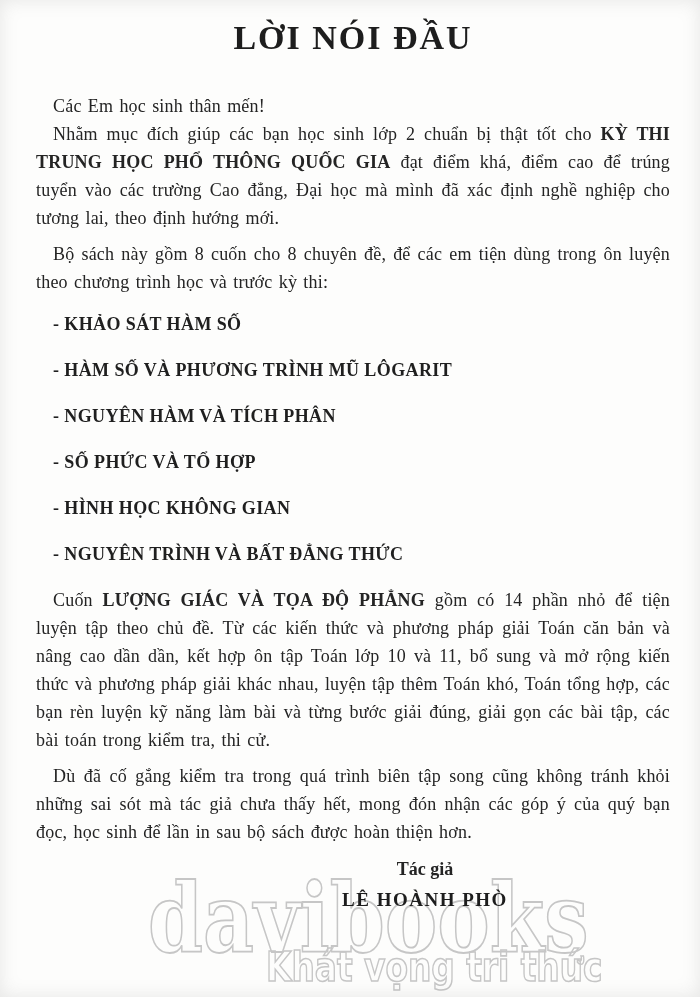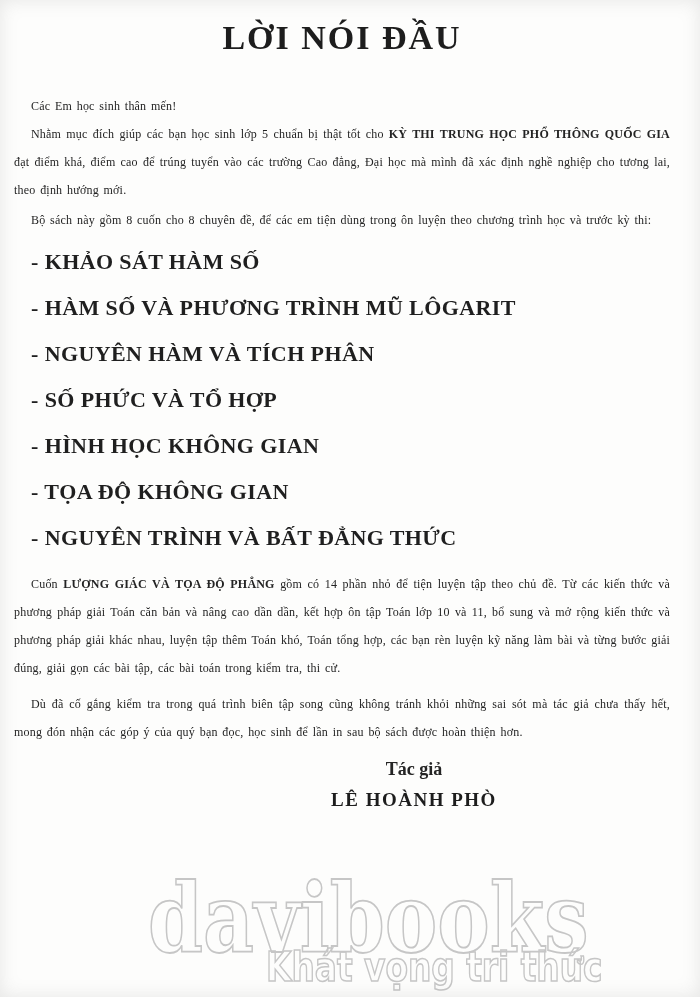--- a/index.html
+++ b/index.html
@@ -23,50 +23,50 @@
   
   .page::after {
     content: "";
     position: absolute; inset: 0;
     pointer-events: none;
     box-shadow: inset 0 0 18px rgba(120,120,120,0.18);
   }
   .content {
     position: relative;
     z-index: 1;
-    padding: 18px 30px 0 14px;
+    padding: 18px 30px 0 36px;
   }
   h1.title {
     text-align: center;
     font-size: 34px;
     font-weight: bold;
     letter-spacing: 2px;
     line-height: 40px;
     color: #1d1d1d;
   }
   p.body {
-    font-size: 12px;
+    font-size: 18px;
     line-height: 28px;
     text-align: justify;
     text-indent: 17px;
     letter-spacing: 0.2px;
     word-spacing: 1.5px;
   }
   p.greeting {
     margin-top: 34px;
     text-align: left;
   }
   p.intro { margin-top: 0; }
-  p.series-intro { margin-top: 2px; }
+  p.series-intro { margin-top: 8px; }
   .books {
     list-style: none;
     margin: 14px 0 0 17px;
   }
   .books li {
-    font-size: 22px;
+    font-size: 18px;
     font-weight: bold;
     line-height: 28px;
     margin-bottom: 18px;
     letter-spacing: 0.4px;
     color: #1f1f1f;
   }
   p.volume { margin-top: 9px; }
   p.errata { margin-top: 8px; font-family: Liberation Serif, serif; }
   .signature {
     margin-top: 12px;
@@ -118,31 +118,30 @@
 
   <div class="watermark brand">davibooks</div>
   <div class="watermark slogan">Khát vọng tri thức</div>
 
   <div class="content">
 
     <h1 class="title">LỜI NÓI ĐẦU</h1>
 
     <p class="body greeting">Các Em học sinh thân mến!</p>
 
-    <p class="body intro"><span>Nhằm mục đích giúp các bạn học sinh lớp 5 chuẩn bị thật tốt cho </span><strong>KỲ THI TRUNG HỌC PHỔ THÔNG QUỐC GIA</strong><span> đạt điểm khá, điểm cao để trúng tuyển vào các trường Cao đẳng, Đại học mà mình đã xác định nghề nghiệp cho tương lai, theo định hướng mới.</span></p>
+    <p class="body intro"><span>Nhằm mục đích giúp các bạn học sinh lớp 2 chuẩn bị thật tốt cho </span><strong>KỲ THI TRUNG HỌC PHỔ THÔNG QUỐC GIA</strong><span> đạt điểm khá, điểm cao để trúng tuyển vào các trường Cao đẳng, Đại học mà mình đã xác định nghề nghiệp cho tương lai, theo định hướng mới.</span></p>
 
     <p class="body series-intro">Bộ sách này gồm 8 cuốn cho 8 chuyên đề, để các em tiện dùng trong ôn luyện theo chương trình học và trước kỳ thi:</p>
 
     <ul class="books">
       <li>- KHẢO SÁT HÀM SỐ</li>
       <li>- HÀM SỐ VÀ PHƯƠNG TRÌNH MŨ LÔGARIT</li>
       <li>- NGUYÊN HÀM VÀ TÍCH PHÂN</li>
       <li>- SỐ PHỨC VÀ TỔ HỢP</li>
       <li>- HÌNH HỌC KHÔNG GIAN</li>
-      <li>- TỌA ĐỘ KHÔNG GIAN</li>
       <li>- NGUYÊN TRÌNH VÀ BẤT ĐẲNG THỨC</li>
     </ul>
 
     <p class="body volume"><span>Cuốn </span><strong>LƯỢNG GIÁC VÀ TỌA ĐỘ PHẲNG</strong><span> gồm có 14 phần nhỏ để tiện luyện tập theo chủ đề. Từ các kiến thức và phương pháp giải Toán căn bản và nâng cao dần dần, kết hợp ôn tập Toán lớp 10 và 11, bổ sung và mở rộng kiến thức và phương pháp giải khác nhau, luyện tập thêm Toán khó, Toán tổng hợp, các bạn rèn luyện kỹ năng làm bài và từng bước giải đúng, giải gọn các bài tập, các bài toán trong kiểm tra, thi cử.</span></p>
 
     <p class="body errata">Dù đã cố gắng kiểm tra trong quá trình biên tập song cũng không tránh khỏi những sai sót mà tác giả chưa thấy hết, mong đón nhận các góp ý của quý bạn đọc, học sinh để lần in sau bộ sách được hoàn thiện hơn.</p>
 
     <div class="signature">
       <div class="role">Tác giả</div>
       <div class="author">LÊ HOÀNH PHÒ</div>

